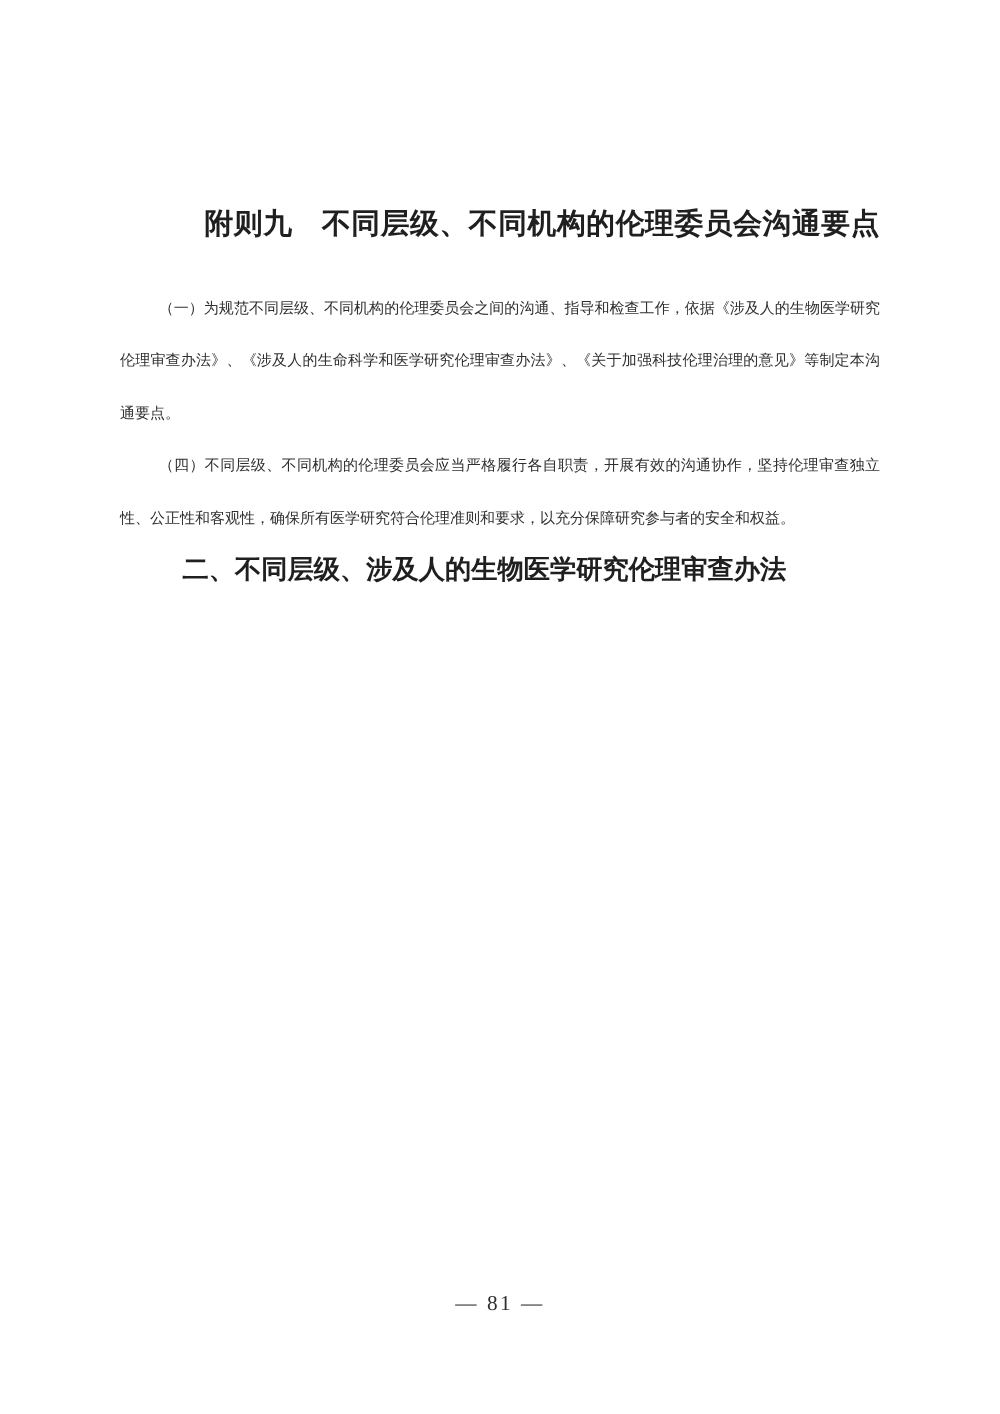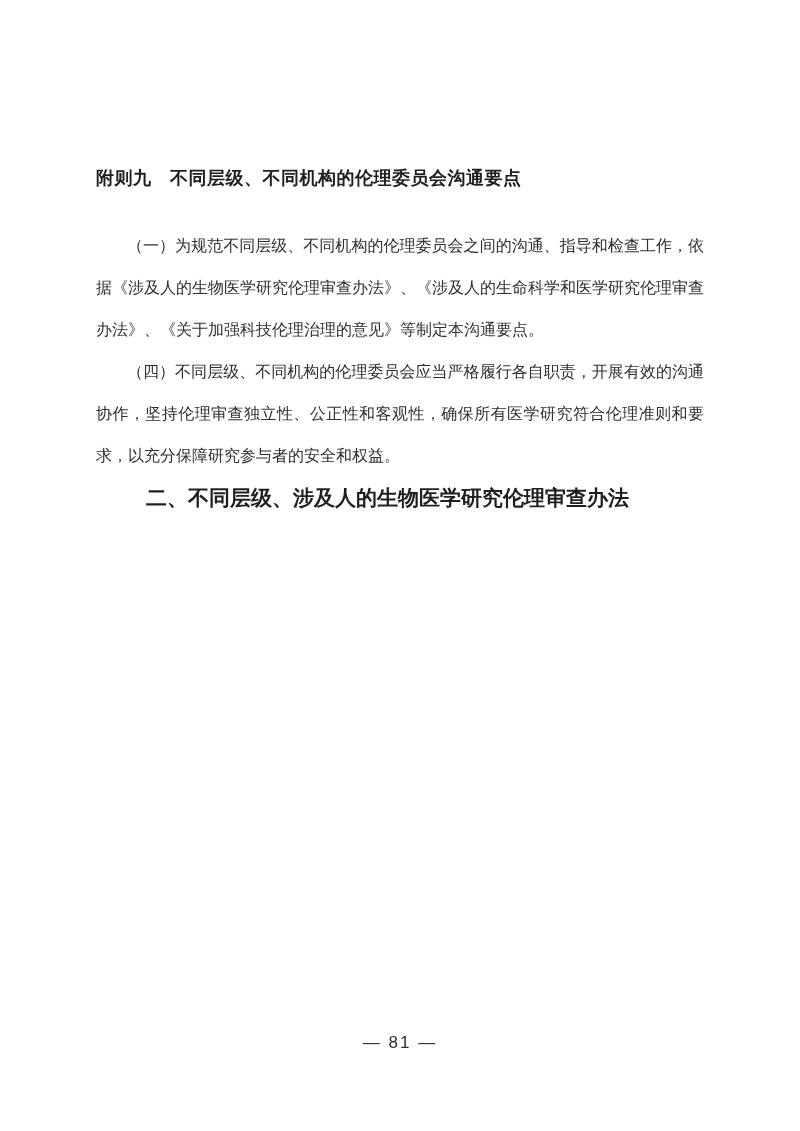--- a/index.html
+++ b/index.html
@@ -17,60 +17,60 @@
   }
   .content {
     position: absolute;
     left: 96px;
     top: 0;
     width: 608px;
   }
   .doc-title {
     font-family: "Liberation Sans", sans-serif;
     font-weight: 700;
-    font-size: 18px;
+    font-size: 23px;
     line-height: 42px;
     letter-spacing: 0.5px;
-    text-align: left;
+    text-align: right;
     color: #1f1f1f;
     margin: 157px 0 26px 0;
   }
   .section-heading {
     font-family: "Liberation Sans", sans-serif;
     font-weight: 700;
     font-size: 21px;
     line-height: 42px;
     color: #1f1f1f;
     padding-left: 50px;
     margin: 0;
   }
   .body-para {
     font-family: "Liberation Serif", serif;
-    font-size: 16px;
+    font-size: 12px;
     line-height: 42px;
     text-align: justify;
     text-indent: 31px;
     margin: 0;
     color: #2f2f2f;
   }
   .sub-heading {
     font-family: "Liberation Serif", serif;
     font-size: 20px;
     line-height: 42px;
     padding-left: 47px;
     margin: 0;
     color: #3a3a3a;
   }
   .page-number {
     position: absolute;
     left: 0;
     right: 0;
     top: 1033px;
     text-align: center;
-    font-family: Liberation Sans, sans-serif;
+    font-family: Liberation Serif, serif;
     font-size: 17px;
     letter-spacing: 2px;
     color: #2d2d2d;
   }
 </style>
 </head>
 <body>
 
 <div class="page">
   <div class="content">

